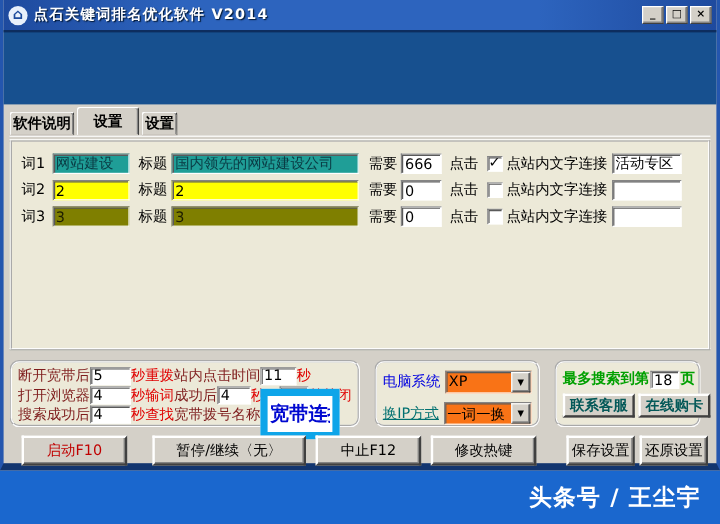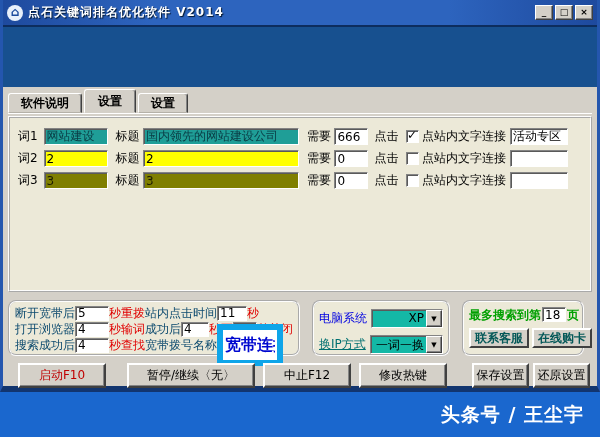--- a/index.html
+++ b/index.html
@@ -22,21 +22,21 @@
             border-color:#fff #404040 #404040 #fff; box-shadow:inset -1px -1px 0 #848484;
             font-size:9px; font-weight:bold; color:#000; display:flex; align-items:center;
             justify-content:center; line-height:1; cursor:default; }
 
   .banner { height:62px; background:#17508F; border-top:2px solid #0d2d5e; }
 
   .body { padding:0 5px; }
 
   
   .tabs { display:flex; align-items:flex-end; height:27px; padding-top:4px; border-bottom:1px solid #fff; }
-  .tab { height:20px; padding:0 12px; margin-right:2px; background:#D4D0C8;
+  .tab { height:20px; padding:0 2px; margin-right:2px; background:#D4D0C8;
          border:1px solid; border-color:#fff #404040 #b5b1a8 #fff; border-radius:3px 3px 0 0;
          box-shadow:inset -1px 0 0 #848484; font-size:12px; font-weight:bold;
          display:flex; align-items:center; white-space:nowrap; }
   .tab.active { height:24px; z-index:2; position:relative; padding:0 13px; border-bottom-color:#D4D0C8; }
 
   
   .main-panel { height:176px; background:#ECE9D8; border:2px ridge #fdfdfd; margin-top:2px;
                 padding:10px 22px 0 8px; }
   .kw-row { display:flex; align-items:center; height:17px; margin-bottom:5px; font-size:12px; white-space:nowrap; }
   .lbl { color:#000; }
@@ -62,40 +62,40 @@
         font-size:12px; font-weight:bold; color:#000; line-height:13px; }
 
   .notice { margin-top:30px; text-align:center; font-size:13px; color:#101010; letter-spacing:1px; }
 
   
   .panels { display:flex; margin-top:8px; height:56px; }
   .fieldset { background:#ECE9D8; border:2px groove #fdfdfd; border-radius:8px; }
   .panel-left { width:292px; padding:3px 5px; }
   .trow { display:flex; align-items:center; height:16px; font-size:12px; white-space:nowrap; }
   .grp-l { display:flex; align-items:center; width:130px; }
-  .purple { color:#0c4a6e; }
+  .purple { color:#7f1d1d; }
   .red { color:#E00000; }
   .sfld { height:15px; font-size:12px; }
   .w34 { width:34px; } .w30 { width:30px; } .w28 { width:28px; } .w24 { width:24px; }
   .dial-box { width:66px; height:16px; border:6px solid #0ea5e9; background:#fff; color:#0008d0;
               font-size:16px; font-weight:bold; padding:15px 2px; outline:none; }
 
   .panel-mid { width:138px; margin-left:12px; padding:7px 5px; }
   .srow { display:flex; align-items:center; margin-bottom:7px; font-size:12px; white-space:nowrap; }
   .blue { color:#0000E0; } .tealtxt { color:#007070;text-decoration:underline; }
   .dropdown { display:flex; width:82px; height:19px; margin-left:4px; border:1px solid #848484;
               border-bottom-color:#fff; border-right-color:#fff; box-shadow:inset 1px 1px 0 #5a5a5a;
-              background:#14b8a6;text-align:right; }
+              background:#f97316; }
   .dd-text { flex:1; font-size:12px; padding:1px 2px; overflow:hidden; }
   .dd-btn { width:16px; background:#d4d0c8; border:1px solid; border-color:#fff #404040 #404040 #fff;
             box-shadow:inset -1px -1px 0 #848484; font-size:7px; display:flex; align-items:center;
             justify-content:center; color:#000; }
 
   .panel-right { width:122px; margin-left:12px; padding:5px 3px 3px 5px; }
-  .green-row { display:flex; align-items:flex-start; font-size:12px; color:#00A000; font-weight:bold; white-space:nowrap; }
+  .green-row { display:flex; align-items:flex-end; font-size:12px; color:#00A000; font-weight:bold; white-space:nowrap; }
   .f-page { width:24px; height:15px; margin:0 1px; }
   .mini-row { display:flex; margin-top:4px; gap:3px; }
   .mini-btn { height:20px; padding:0 4px; background:#d4d0c8; border:2px solid;
               border-color:#fff #404040 #404040 #fff; font-size:12px; font-weight:bold;
               color:#045858; display:flex; align-items:center; white-space:nowrap; cursor:default; }
 
   
   .actions { display:flex; align-items:center; margin-top:7px; padding:0 2px 0 10px; }
   .act-btn { height:25px; background:#d4d0c8; border:2px solid; border-color:#fff #404040 #404040 #fff;
              box-shadow:inset -1px -1px 0 #848484; font-size:12px; color:#000; display:flex;

